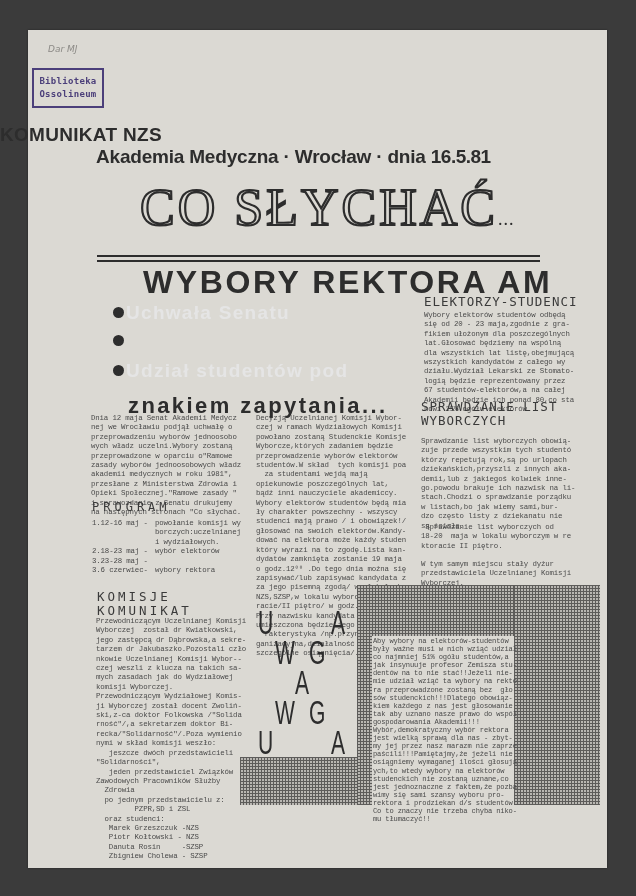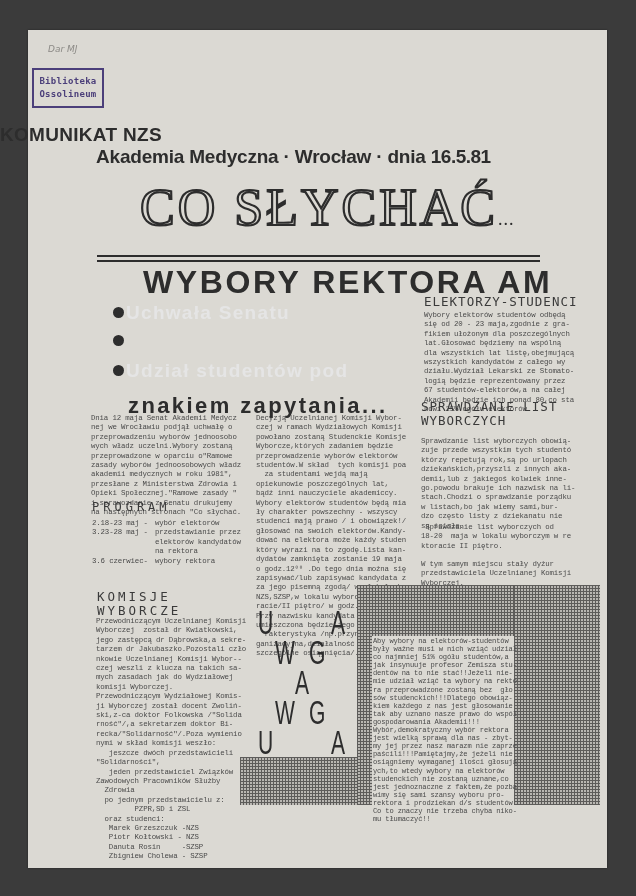--- a/index.html
+++ b/index.html
@@ -62,37 +62,40 @@
 zasady wyborów jednoosobowych władz
 akademii medycznych w roku 1981",
 przesłane z Ministerstwa Zdrowia i
 Opieki Społecznej."Ramowe zasady "
 i sprawozdanie z Senatu drukujemy
 na następnych stronach "Co słychać.</div>
 <div class="abs prog-head" style="left:92px; top:500px;">PROGRAM</div>
 
 <div class="abs" style="left:92px; top:519px;">
   <div style="display:flex;">
+    <div class="typed" style="width:63px;">1.12-16 maj -</div>
+    <div class="typed">powołanie komisji wy
+borczych:uczelnianej
+i wydziałowych.</div>
+  </div>
+  <div style="display:flex;">
     <div class="typed" style="width:63px;">2.18-23 maj -</div>
     <div class="typed">wybór elektorów</div>
   </div>
   <div style="display:flex;">
     <div class="typed" style="width:63px;">3.23-28 maj -</div>
-    <div class="typed">przedstawianie przez
-elektorów kandydatów
-na rektora</div>
   </div>
   <div style="display:flex;">
     <div class="typed" style="width:63px;">3.6 czerwiec-</div>
     <div class="typed">wybory rektora</div>
   </div>
 </div>
 
 <div class="abs sec-head" style="left:97px; top:590px; letter-spacing:3px;">KOMISJE
-WYBORCZE</div>
+KOMUNIKAT</div>
 <div class="abs typed" style="left:96px; top:617px;">Przewodniczącym Uczelnianej Komisji
 Wyborczej  został dr Kwiatkowski,
 jego zastępcą dr Dąbrowska,a sekre-
 tarzem dr Jakubaszko.Pozostali czło
 nkowie Uczelnianej Komisji Wybor--
 czej weszli z klucza na takich sa-
 mych zasadach jak do Wydziałowej
 komisji Wyborczej.
 Przewodniczącym Wydziałowej Komis-
 ji Wyborczej został docent Zwoliń-

